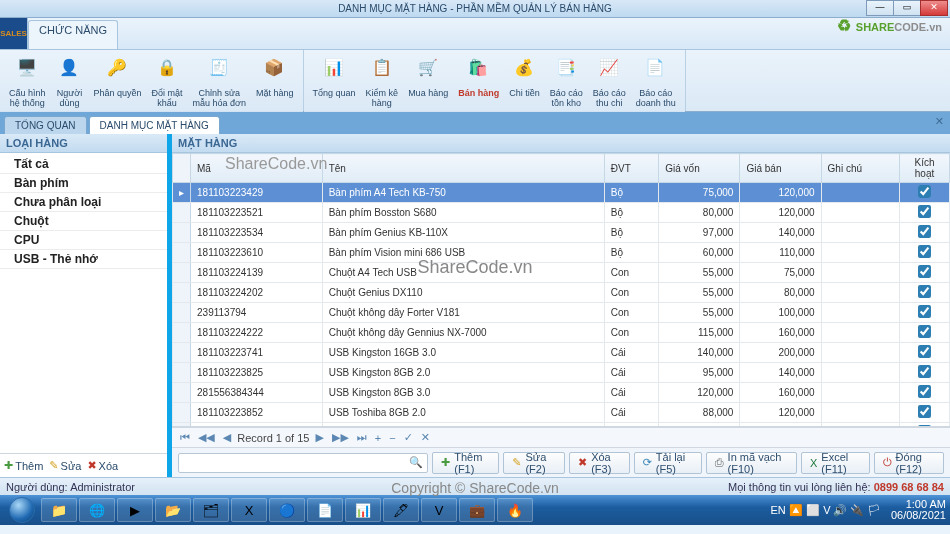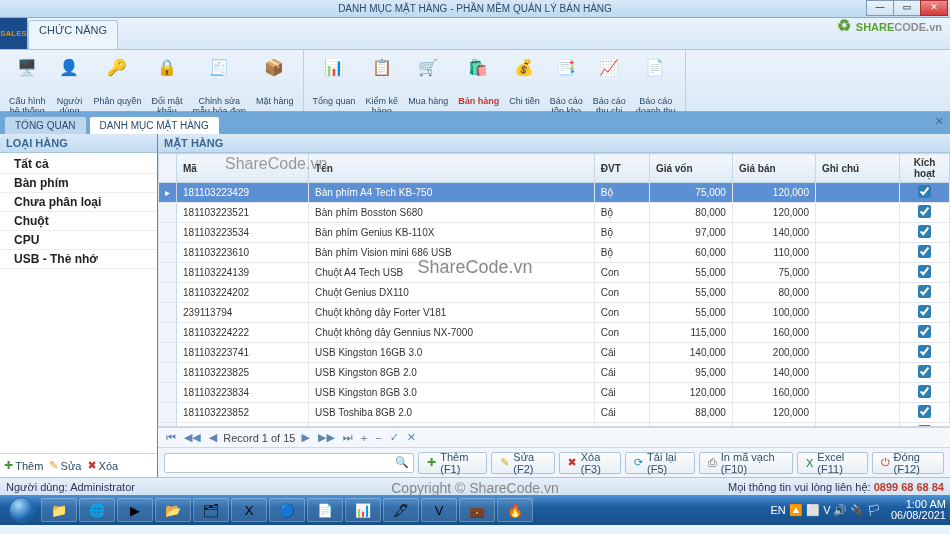--- a/index.html
+++ b/index.html
@@ -15,37 +15,37 @@
 .watermark-side{position:absolute;left:225px;top:155px;font-size:16px;color:#999;z-index:40;pointer-events:none}
 .watermark-copy{position:absolute;left:50%;top:480px;transform:translateX(-50%);color:#888;font-size:14px;z-index:60;pointer-events:none}
 .menu-row{height:32px;background:linear-gradient(#eaf3fb,#d8e8f7);border-bottom:1px solid #a7c5de;display:flex;align-items:stretch}
 .app-logo{width:28px;display:flex;align-items:center;justify-content:center;font-size:8px;font-weight:bold;color:#d48b1f;background:#1a4b8a;border-right:1px solid #a7c5de}
 .menu-tab{padding:3px 10px;background:#edf5fc;border:1px solid #a7c5de;border-bottom:none;color:#2a4b6b;cursor:pointer;margin-top:2px;border-radius:3px 3px 0 0}
 .ribbon{height:62px;background:linear-gradient(#eaf3fb,#dbe9f6);border-bottom:1px solid #8caecc;display:flex}
 .ribbon-group{border-right:1px solid #b8d0e4;padding:2px 4px 0;display:flex;flex-direction:column}
 .ribbon-items{display:flex;flex:1}
 .ribbon-btn{display:flex;flex-direction:column;align-items:center;padding:2px 4px;cursor:pointer;min-width:38px;border:1px solid transparent;border-radius:2px}
 .ribbon-icon{width:24px;height:24px;display:flex;align-items:center;justify-content:center;font-size:16px}
-.ribbon-label{font-size:9px;color:#2a4b6b;text-align:center;line-height:10px;margin-top:17px;white-space:pre-line}
+.ribbon-label{font-size:9px;color:#2a4b6b;text-align:center;line-height:10px;margin-top:9px;white-space:pre-line}
 .ribbon-group-label{font-size:9px;text-align:center;color:#4b6d8d;padding:1px 0;background:#d3e3f1;margin:0 -4px}
 .tabs-row{height:22px;background:#6fa8d8;display:flex;align-items:end;padding-left:4px;position:relative}
 .tabs-row .tab{padding:3px 10px;font-size:10px;cursor:pointer;background:#bcd7ed;border:1px solid #7aa7cd;border-bottom:none;margin-right:2px;border-radius:3px 3px 0 0;color:#2a4b6b}
 .tabs-row .tab.active{background:#fff}
 .tabs-row .x{position:absolute;right:6px;top:3px;color:#3f6c97;cursor:pointer}
 .body-area{display:flex;height:343px;background:#fff}
-.sidebar{width:158px;border-right:1px solid #0ea5e9;display:flex;flex-direction:column}
+.sidebar{width:172px;border-right:5px solid #0ea5e9;display:flex;flex-direction:column}
 .panel-header{background:linear-gradient(#d9e9f7,#c3dbf0);color:#3b6793;font-weight:bold;padding:3px 6px;border-bottom:1px solid #a7c5de;font-size:11px}
 .tree{flex:1;overflow:auto;padding:2px 0}
 .tree-item{padding:2px 14px;font-size:12px;font-weight:bold;color:#222;cursor:pointer;border-bottom:1px solid #ececec}
 .sidebar-toolbar{height:24px;border-top:1px solid #cfd8e0;display:flex;align-items:center;gap:6px;padding:0 4px}
 .sb-btn{display:flex;align-items:center;gap:2px;cursor:pointer;font-size:10px;color:#2a4b6b}
 .main{flex:1;display:flex;flex-direction:column}
 .grid-wrap{flex:1;overflow:auto;border-bottom:1px solid #cfd8e0}
 table.grid{width:100%;border-collapse:collapse}
-.grid th{background:linear-gradient(#f2f7fc,#e0ecf6);border:1px solid #c6d7e6;font-weight:bold;color:#333;padding:3px 6px;text-align:left;font-size:10px;position:sticky;top:0}
+.grid th{background:linear-gradient(#f2f7fc,#e0ecf6);border:1px solid #c6d7e6;font-weight:normal;color:#333;padding:3px 6px;text-align:left;font-size:10px;position:sticky;top:0}
 .grid td{border:1px solid #e3e8ed;padding:2px 6px;font-size:10px;color:#333;white-space:nowrap}
 .grid tr.sel td{background:#5c8fd4;color:#fff}
 .grid td.num{text-align:right}
 .grid td.cb,.grid th.cb{text-align:center;width:50px}
 .grid th.rowhead,.grid td.rowhead{width:18px;background:#eef4fa;border-right:1px solid #c6d7e6}
 .pager{height:20px;border-top:1px solid #cfd8e0;display:flex;align-items:center;gap:4px;padding:0 6px;font-size:10px;color:#444;background:#f4f8fc}
 .pager .nav{cursor:pointer;color:#5b87b2;padding:0 2px}
 .main-toolbar{height:30px;border-top:1px solid #cfd8e0;background:#f0f5fb;display:flex;align-items:center;padding:0 6px;gap:4px}
 .tb-search{flex:0 0 250px;height:20px;border:1px solid #b8c7d5;border-radius:2px;display:flex;align-items:center;padding:0 4px;background:#fff}
 .tb-search input{border:none;outline:none;flex:1;font-size:10px}
@@ -305,21 +305,21 @@
               <td>181103223825</td>
               <td>USB Kingston 8GB 2.0</td>
               <td>Cái</td>
               <td class="num">95,000</td>
               <td class="num">140,000</td>
               <td></td>
               <td class="cb"><input type="checkbox" checked="" style=""></td>
             </tr>
             <tr>
               <td class="rowhead"></td>
-              <td>181103223834</td>
+              <td>281556384344</td>
               <td>USB Kingston 8GB 3.0</td>
               <td>Cái</td>
               <td class="num">120,000</td>
               <td class="num">160,000</td>
               <td></td>
               <td class="cb"><input type="checkbox" checked="" style=""></td>
             </tr>
             <tr>
               <td class="rowhead"></td>
               <td>181103223852</td>

